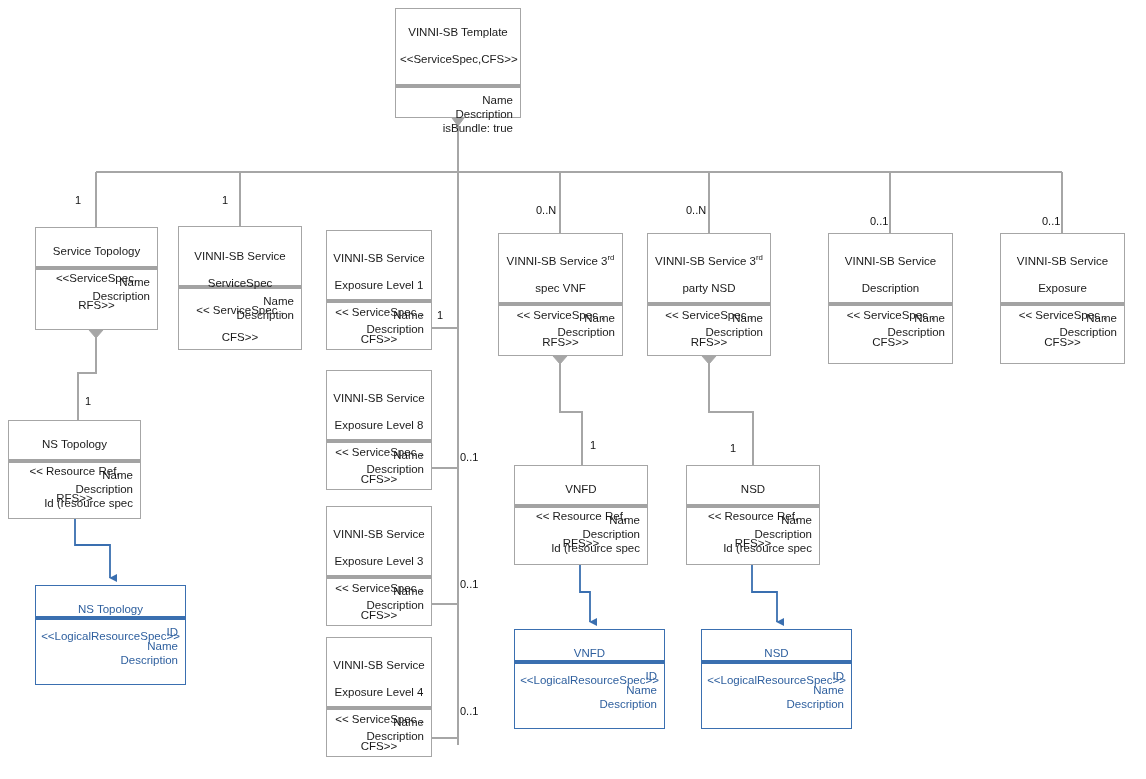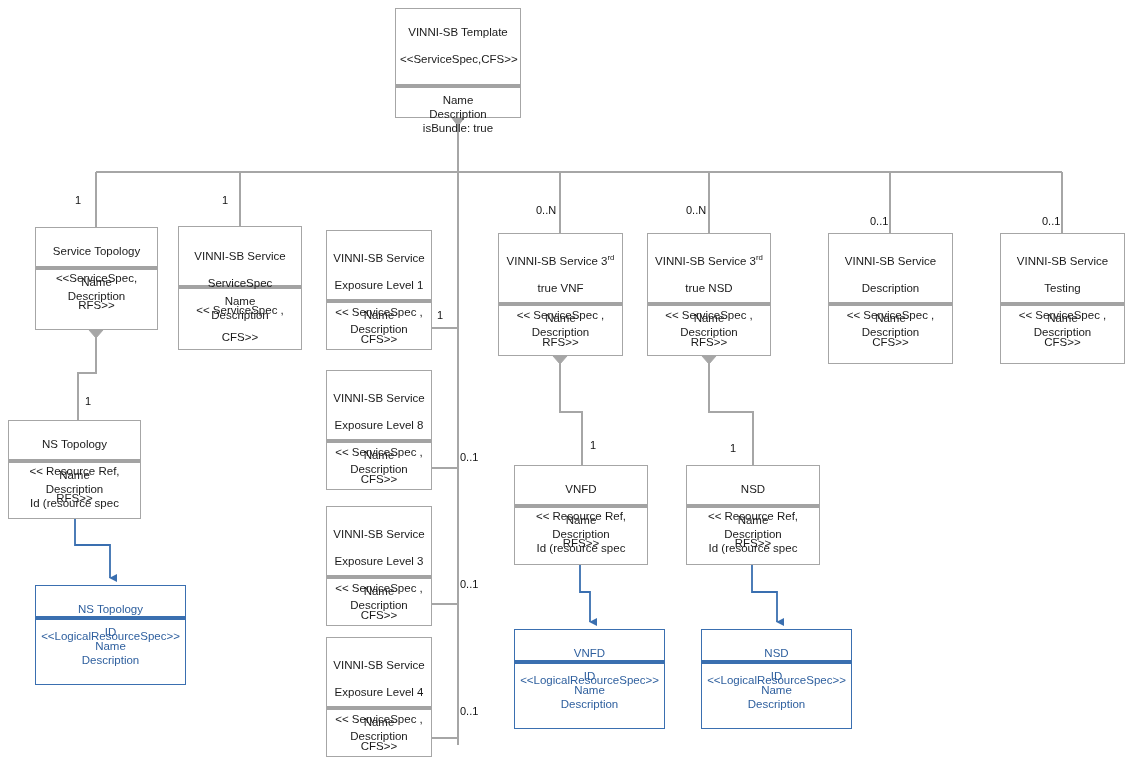--- a/index.html
+++ b/index.html
@@ -39,21 +39,21 @@
     padding:3px 4px 4px 4px;
     line-height:1.18;
     font-size:11.5px;
     color:#1a1a1a;
     white-space:pre-line;
   }
   .umlbox .body{
     box-sizing:border-box;
     flex:1 1 auto;
     padding:5px 7px 4px 7px;
-    text-align:center;
+    text-align:right;
     line-height:1.22;
     font-size:11.5px;
     color:#1a1a1a;
   }
   .umlbox .body div{white-space:pre;}
   
   .umlbox.blue{border-color:#3a6fb0;}
   .umlbox.blue .hdr{border-bottom-color:#3a6fb0;color:#2e5f9e;}
   .umlbox.blue .body{color:#2e5f9e;}
   
@@ -202,34 +202,34 @@
     </div>
     <div class="body">
       <div>Name</div>
       <div>Description</div>
     </div>
   </div>
 
   <div class="umlbox" style="left:498px;top:233px;width:125px;height:123px;">
     <div class="hdr" style="height:72px;padding-top:7px;">
       <div><span>VINNI-SB Service 3</span><sup>rd</sup></div>
-      <div>true VNF</div>
+      <div>spec VNF</div>
       <div>&lt;&lt; ServiceSpec ,</div>
       <div>RFS&gt;&gt;</div>
     </div>
     <div class="body">
       <div>Name</div>
       <div>Description</div>
     </div>
   </div>
 
   <div class="umlbox" style="left:647px;top:233px;width:124px;height:123px;">
     <div class="hdr" style="height:72px;padding-top:7px;">
       <div><span>VINNI-SB Service 3</span><sup>rd</sup></div>
-      <div>true NSD</div>
+      <div>party NSD</div>
       <div>&lt;&lt; ServiceSpec ,</div>
       <div>RFS&gt;&gt;</div>
     </div>
     <div class="body">
       <div>Name</div>
       <div>Description</div>
     </div>
   </div>
 
   <div class="umlbox" style="left:828px;top:233px;width:125px;height:131px;">
@@ -241,21 +241,21 @@
     </div>
     <div class="body">
       <div>Name</div>
       <div>Description</div>
     </div>
   </div>
 
   <div class="umlbox" style="left:1000px;top:233px;width:125px;height:131px;">
     <div class="hdr" style="height:72px;padding-top:7px;">
       <div>VINNI-SB Service</div>
-      <div>Testing</div>
+      <div>Exposure</div>
       <div>&lt;&lt; ServiceSpec ,</div>
       <div>CFS&gt;&gt;</div>
     </div>
     <div class="body">
       <div>Name</div>
       <div>Description</div>
     </div>
   </div>
 
   <div class="umlbox" style="left:8px;top:420px;width:133px;height:99px;">

